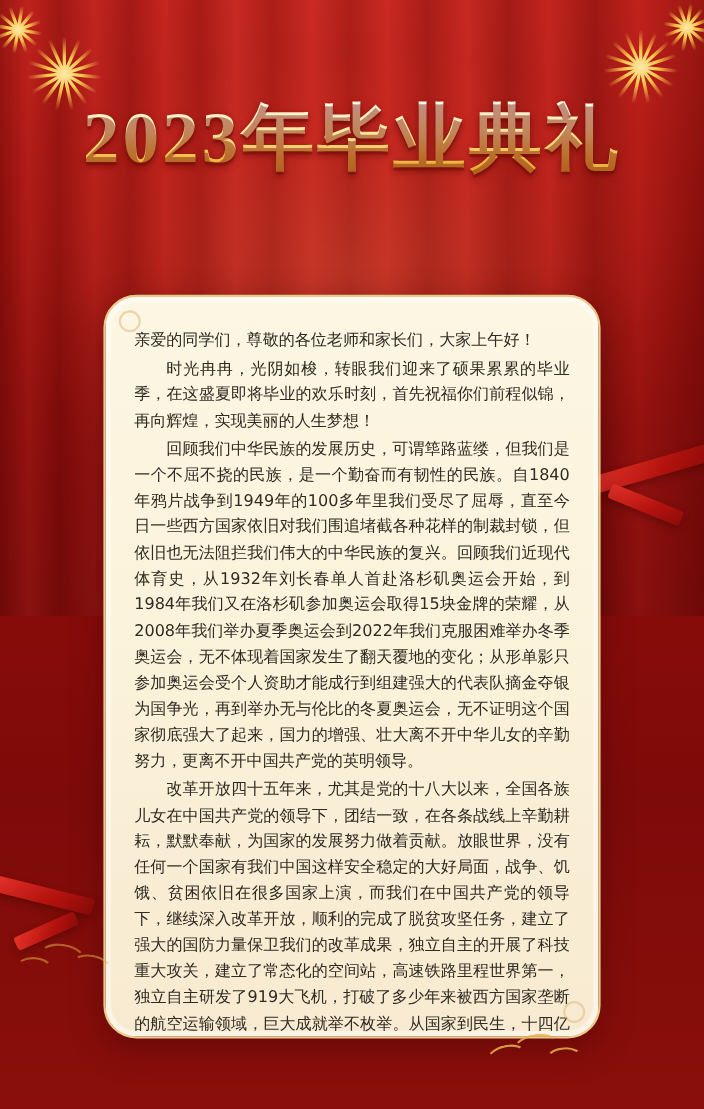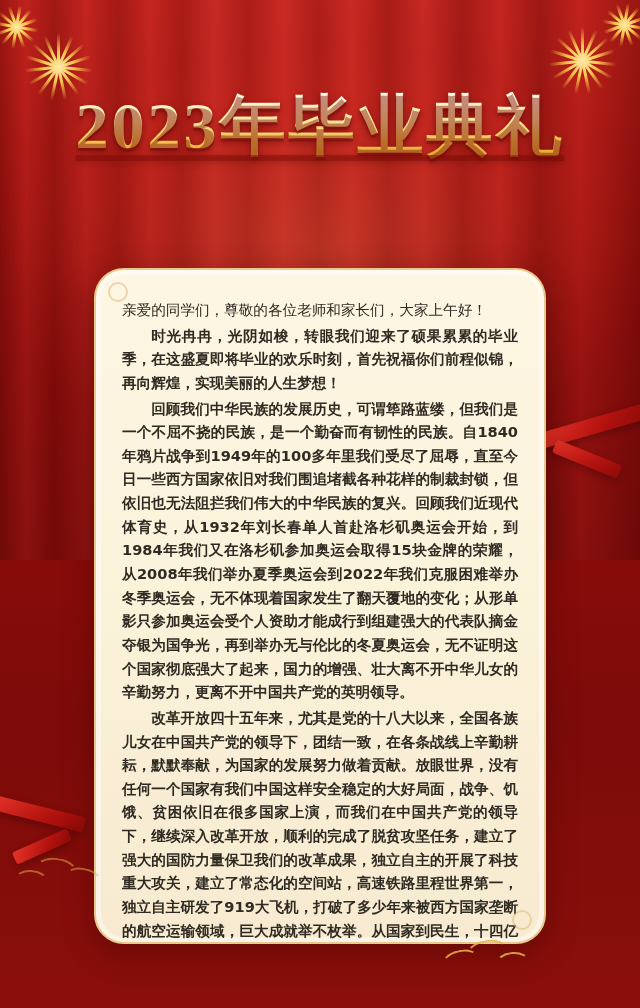--- a/index.html
+++ b/index.html
@@ -66,21 +66,20 @@
     font-weight: bold;
     letter-spacing: 3px;
     line-height: 1.02;
     color: #fdf0c4;
     background: linear-gradient(180deg, #fffbe8 0%, #ffe9a0 42%, #f3c44e 72%, #e0a32c 100%);
     -webkit-background-clip: text;
     background-clip: text;
     -webkit-text-fill-color: transparent;
     text-shadow: 0 3px 0 rgba(120,10,6,0.45);
     filter: drop-shadow(0 2px 3px rgba(90,5,3,.6));
-    text-decoration: underline;
   }
   .title-line.l1 { font-size: 66px; }
   .title-line.l2 { font-size: 62px; margin-top: 6px; }
 
   
   .ribbon {
     position: absolute;
     background: linear-gradient(135deg, #e8342a 0%, #b3120e 60%, #8c0b08 100%);
     box-shadow: 0 3px 8px rgba(0,0,0,0.25);
     pointer-events: none;
@@ -116,21 +115,21 @@
 
   .body-text {
     font-family: "DejaVu Sans", "Liberation Sans", sans-serif;
     font-size: 14.6px;
     line-height: 1.62;
     color: #2f2a22;
     text-align: justify;
     text-justify: inter-ideograph;
   }
   .body-text p { margin: 0 0 2px 0; }
-  .body-text p.indent { text-indent: 2em; font-weight: bold; }
+  .body-text p.indent { text-indent: 2em; }
 
   
   .cloud {
     position: absolute;
     right: 112px; bottom: 38px;
     width: 86px; height: 34px;
     pointer-events: none;
     opacity: .85;
   }
   .cloud i {

